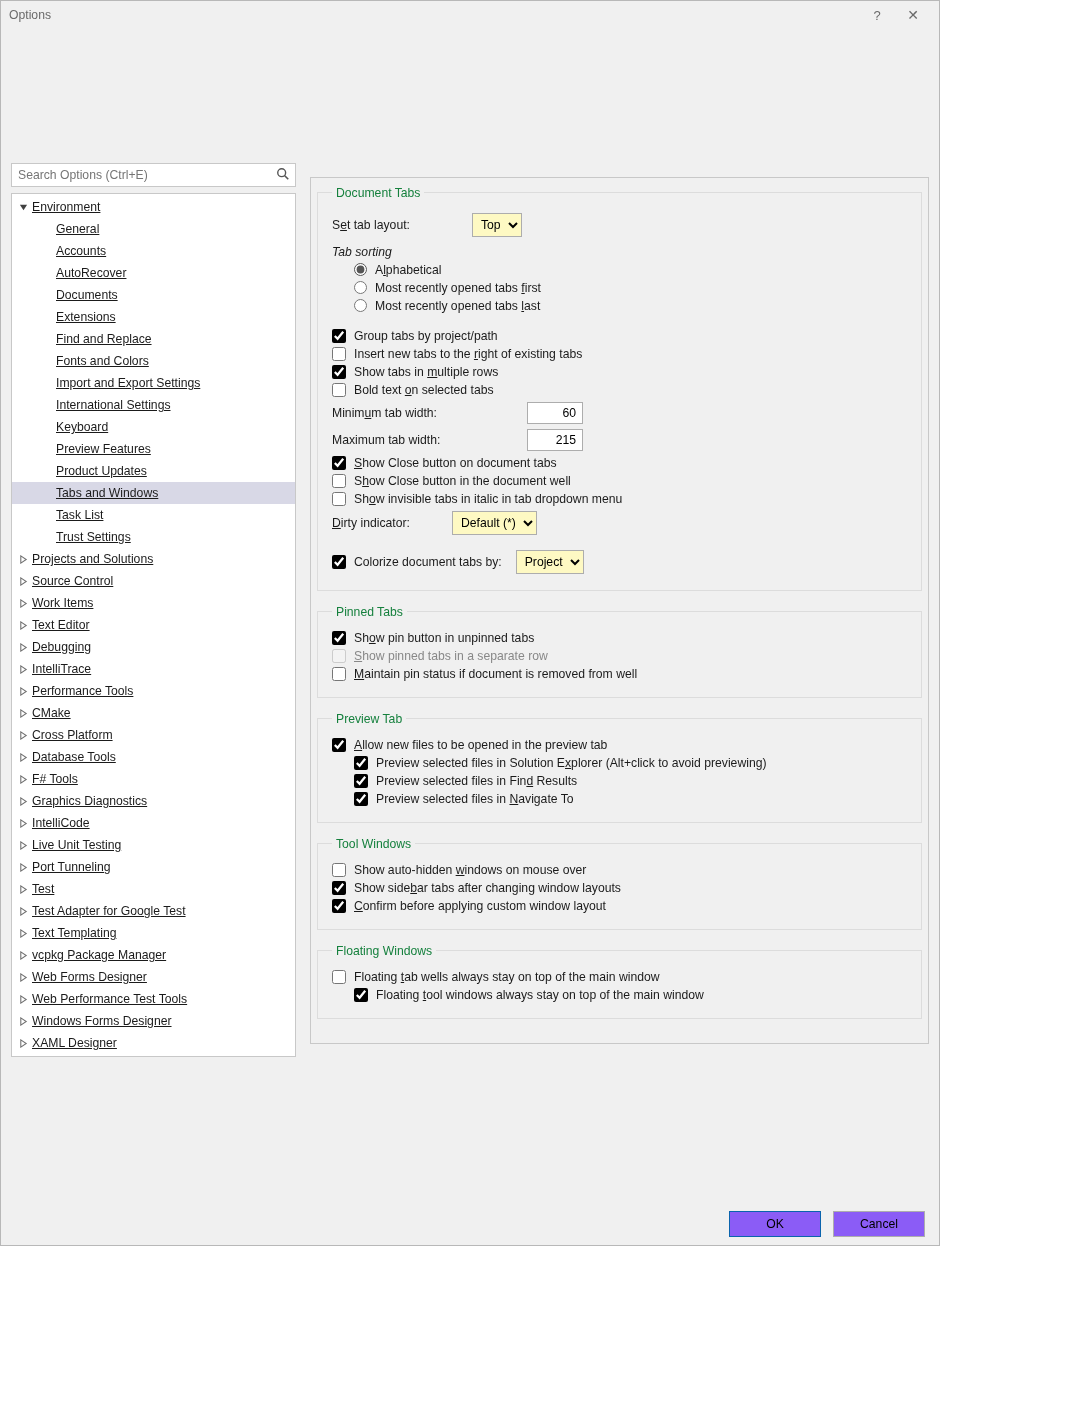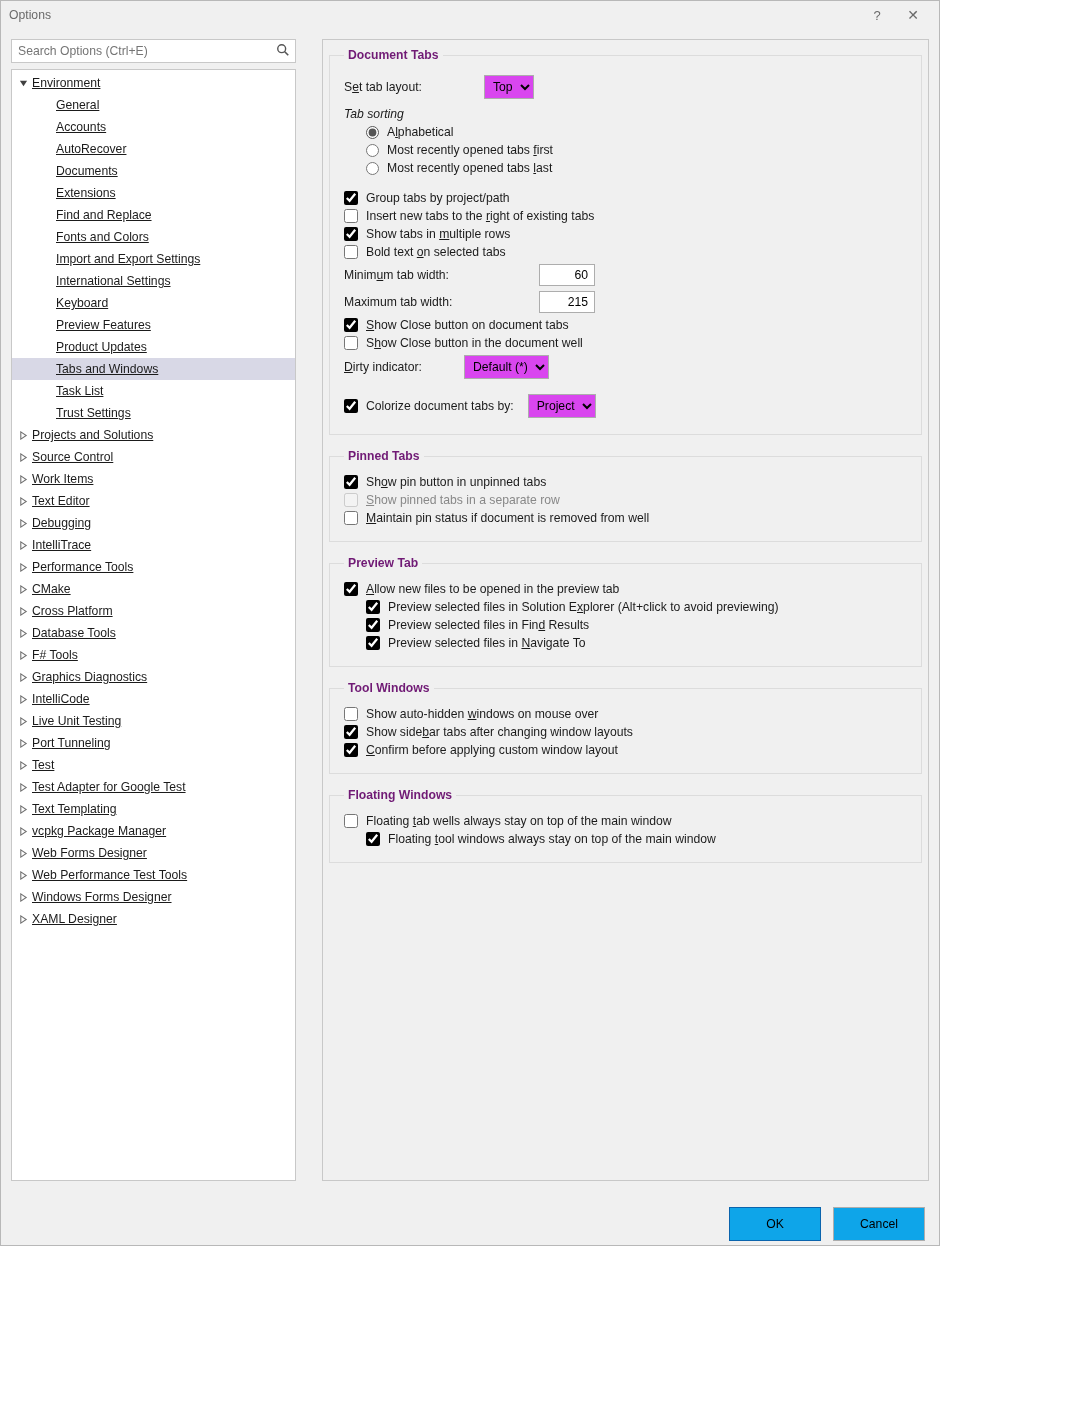--- a/index.html
+++ b/index.html
@@ -2,49 +2,49 @@
 <html><head>
 <meta charset="utf-8">
 <style>
   * { box-sizing: border-box; font-family: "Segoe UI", Tahoma, sans-serif; font-size: 12.2px; }
   html,body { margin:0; padding:0; background:#fff; color:#1b1b1b; }
   .window { width:940px; height:1246px; border:1px solid #b8b8b8; background:#f0f0f0; position:relative; display:flex; flex-direction:column; }
   .titlebar { height:28px; display:flex; align-items:center; padding:12px 8px; color:#6a6a6a; background:#f0f0f0; }
   .titlebar .title { flex:1; }
   .titlebar .btn { width:36px; text-align:center; color:#6a6a6a; font-size:13px; }
   .titlebar .close { font-size:14px; }
-  .body { flex:1; display:flex; padding:10px 10px 8px 10px; gap:26px; min-height:0; }
+  .body { flex:1; display:flex; padding:10px 10px 8px 10px; gap:14px; min-height:0;align-items:center; }
   .leftcol { width:285px; display:flex; flex-direction:column; gap:6px; }
   .search { position:relative; }
   .search input { width:100%; height:24px; padding:2px 26px 2px 6px; border:1px solid #c8c8c8; background:#fff; color:#555; outline:none; }
   .search .mag { position:absolute; right:6px; top:4px; color:#555; pointer-events:none; }
   .tree { flex:1; border:1px solid #c8c8c8; background:#fff; overflow:auto; padding:2px 0; }
   .node { display:flex; align-items:center; height:22px; padding:0 4px; cursor:default; white-space:nowrap;text-decoration:underline; }
   .node .arrow { width:14px; display:inline-flex; justify-content:center; color:#5a5a5a; }
   .node .arrow svg { width:9px; height:9px; }
   .node .label { padding-left:2px; }
   .node.lvl1 { padding-left:4px; }
   .node.lvl2 { padding-left:28px; }
   .node.selected { background:#d8d8e6; }
   .rightcol { flex:1; border:1px solid #c8c8c8; background:#f0f0f0; overflow:auto; padding:2px 6px 10px 6px; }
   fieldset { border:1px solid #dcdcdc; margin:6px 0 14px 0; padding:8px 10px 12px 14px; }
-  legend { padding:0 4px; color:#701a75;font-weight:bold; }
+  legend { padding:0 4px; color:#15803d; }
   .row { display:flex; align-items:center; gap:10px; margin:5px 0; }
   .lbl { min-width:130px; }
   .cb { display:flex; align-items:center; gap:8px; margin:4px 0; cursor:default; }
   .cb input { width:14px; height:14px; margin:0; accent-color:#000; }
   .cb.indent1 { padding-left:22px; }
   .cb.disabled { color:#888; }
   .radio { display:flex; align-items:center; gap:8px; margin:4px 0 4px 22px; cursor:default; }
   .radio input { margin:0; accent-color:#555; }
-  select.combo { height:24px; border:1px solid #adadad; background:#d946ef; padding:1px 4px; }
+  select.combo { height:24px; border:1px solid #adadad; background:#fef9c3; padding:1px 4px; }
   input.num { width:56px; height:22px; border:1px solid #adadad; background:#fff; text-align:right; padding:2px 6px; }
   .subhead { margin:8px 0 2px 0;font-style:italic; }
   .footer { height:56px; display:flex; justify-content:flex-end; align-items:center; gap:12px; padding:0 14px; }
-  button.dlg { width:92px; height:34px; border:1px solid #adadad; background:#0ea5e9; cursor:default;margin-top:14px; }
+  button.dlg { width:92px; height:26px; border:1px solid #adadad; background:#8b5cf6; cursor:default;margin-top:14px; }
   button.dlg.primary { border:1.5px solid #0a64ad; }
   u { text-decoration:underline; }
 </style>
 </head>
 <body>
 
 <div class="window">
   <div class="titlebar">
     <span class="title">Options</span>
     <span class="btn">?</span>
@@ -370,20 +370,24 @@
         </div>
 
         <label class="cb">
             <input type="checkbox" checked="" style="">
             <span><u>S</u>how Close button on document tabs</span>
           </label>
         <label class="cb">
             <input type="checkbox" style="">
             <span>S<u>h</u>ow Close button in the document well</span>
           </label>
+        <label class="cb">
+            <input type="checkbox" style="">
+            <span>Sh<u>o</u>w invisible tabs in italic in tab dropdown menu</span>
+          </label>
 
         <div class="row">
           <span style="min-width:110px"><u>D</u>irty indicator:</span>
           <select class="combo"><option>Default (*)</option></select>
         </div>
 
         <div style="height:6px"></div>
         <label class="cb">
           <input type="checkbox" checked="" style="">
           <span>Colorize document tabs by:</span>

